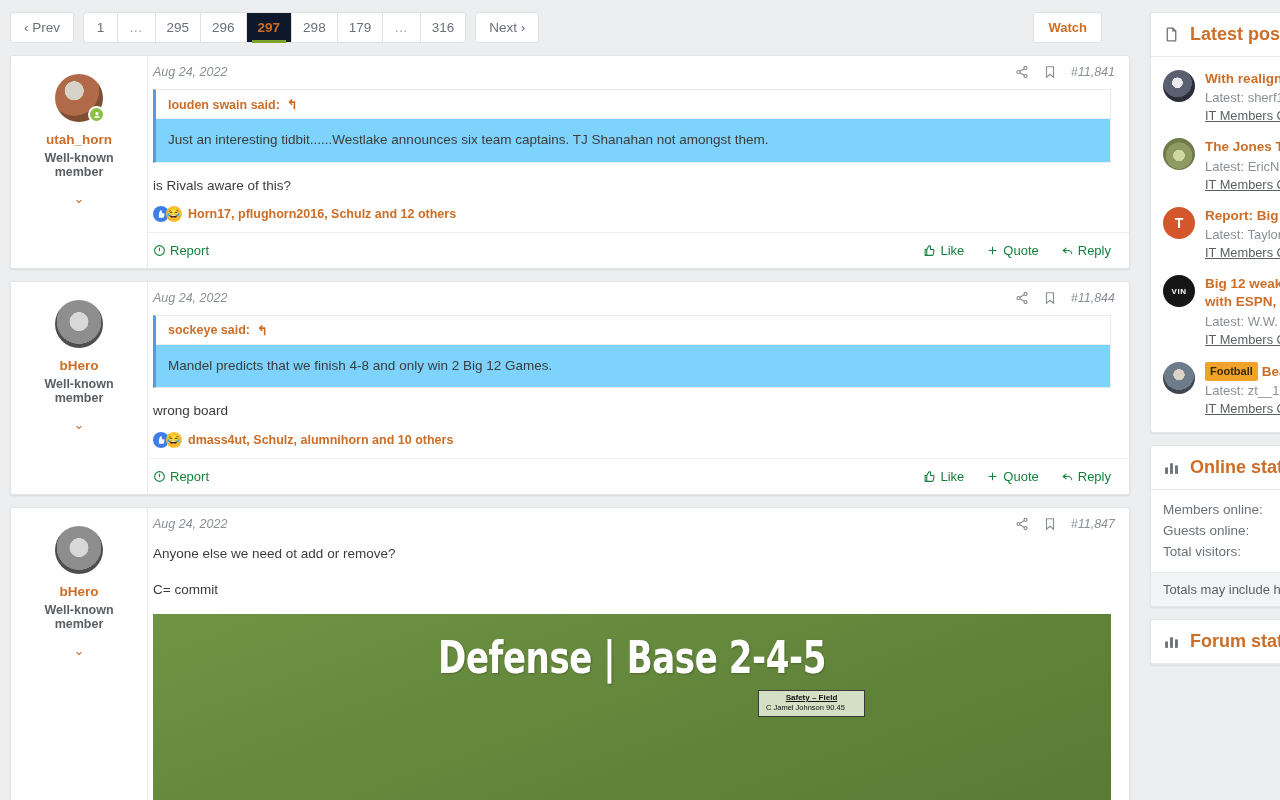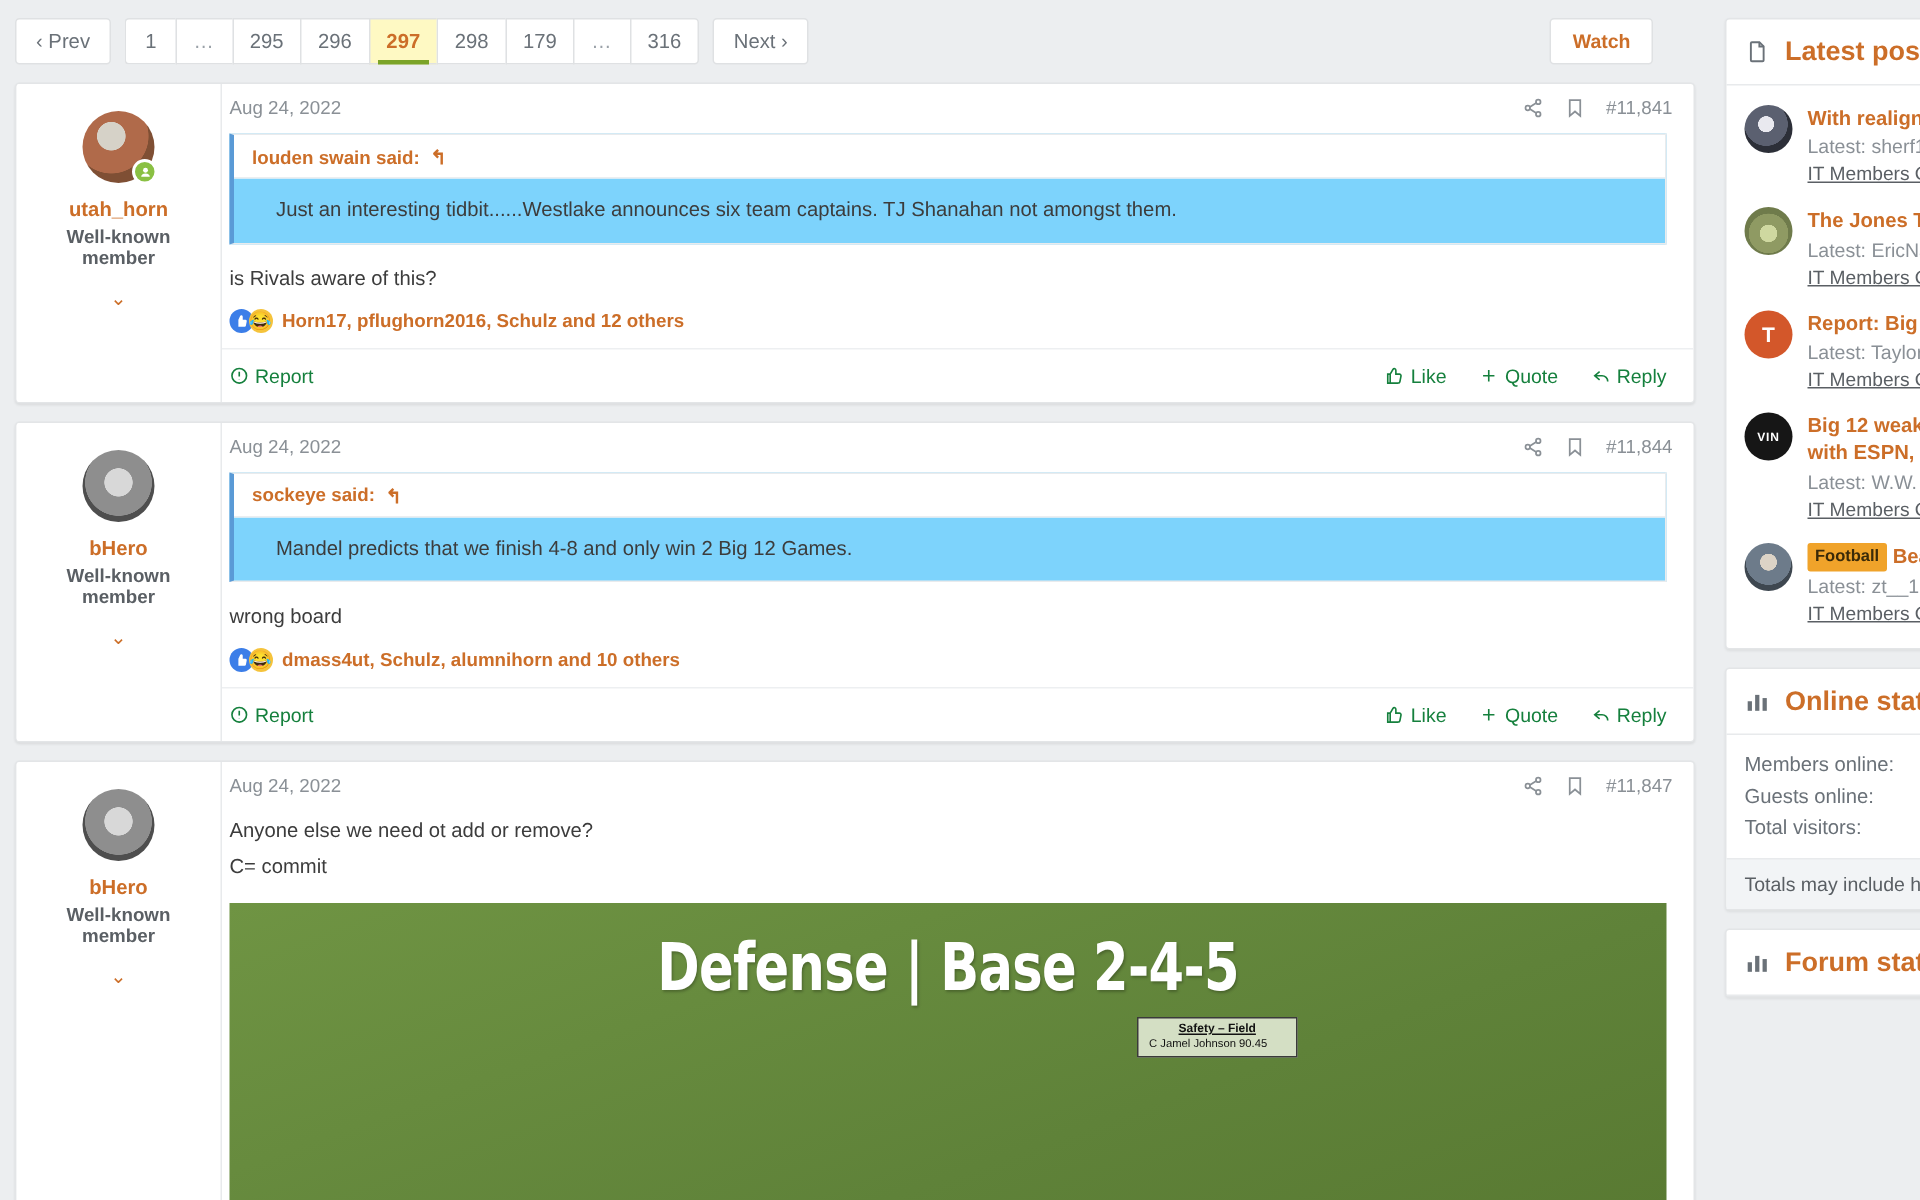--- a/index.html
+++ b/index.html
@@ -21,21 +21,21 @@
   .pgbtn {
     background: #fff; border: 1px solid #dfe1e3; border-right: none;
     color: #6a7178; font-size: 13.5px;
     padding: 6px 11px; min-width: 34px; text-align: center;
     line-height: 17px; cursor: pointer; border-radius: 0;
   }
   .pgbtn.first { border-radius: 3px; margin-right: 9px; border-right: 1px solid #dfe1e3; padding: 6px 13px; }
   .pgbtn.last  { border-radius: 3px; margin-left: 9px;  border-right: 1px solid #dfe1e3; padding: 6px 13px; }
   .pglist .pgbtn:first-child { border-top-left-radius: 3px; border-bottom-left-radius: 3px; }
   .pglist .pgbtn:last-child  { border-right: 1px solid #dfe1e3; border-top-right-radius: 3px; border-bottom-right-radius: 3px; }
-  .pgbtn.current { color: #cc6e28; font-weight: bold; position: relative; background:#fef9c3; }
+  .pgbtn.current { color: #cc6e28; font-weight: bold; position: relative; background:#0f172a; }
   .pgbtn.current::after {
     content: ""; position: absolute; left: 5px; right: 5px; bottom: -1px; height: 3px; background: #7ba428;
   }
   .pgbtn.ellipsis { color: #9aa1a8; letter-spacing: 1px; }
   .watch-wrap { margin-left: auto; padding-right: 28px; }
   .watchbtn {
     background:#fff; border:1px solid #dfe1e3; border-radius:3px;
     color:#cc6e28; font-weight:bold; font-size:13px; padding:7px 14px; cursor:pointer;
   }
 
@@ -58,43 +58,43 @@
     position: absolute; right: -2px; bottom: -1px; width: 17px; height: 17px;
     border-radius: 50%; background: #8ac043; border: 2px solid #fff;
     display: flex; align-items: center; justify-content: center;
   }
   .online-badge svg { width: 10px; height: 10px; }
   .username { display:block; color: #cc6e28; font-weight: bold; font-size: 13.5px; margin-top: 7px; }
   .usertitle { display:block; color: #5a5f64; font-size: 12.5px; margin-top: 4px; font-weight: bold; }
   .userchevron { color:#cc6e28; font-size: 13px; margin-top: 12px; display:block; }
 
   .post-main { flex: 1 1 auto; min-width: 0; padding: 0; display: flex; flex-direction: column; }
-  .post-head { display: flex; align-items: center; padding: 9px 14px 4px 5px; }
+  .post-head { display: flex; align-items: center; padding: 9px 14px 4px 5px; font-style: italic; }
   .post-date { color: #8a9096; font-size: 12.5px; }
   .post-head-right { margin-left: auto; display: flex; align-items: center; gap: 14px; }
   .hicon { color: #8a9096; display:flex; cursor:pointer; }
   .hicon svg { width: 14px; height: 14px; }
   .post-num { color: #8a9096; font-size: 12.5px; cursor:pointer; }
 
   .post-body { padding: 2px 18px 0 5px; flex: 1 1 auto; }
   .quote {
     border-left: 3px solid #5a9ad6; background: #7dd3fc;
     border-top: 1px solid #e9ebed; border-right: 1px solid #e9ebed; border-bottom: 1px solid #e9ebed;
     margin: 4px 0 6px 0;
   }
   .quote-head {
     padding: 7px 12px 6px; font-size: 12.5px; font-weight: bold; color: #cc6e28;
     display:flex; align-items:center; gap: 7px; border-bottom: 1px solid #eceef0;
     background:#fff;
   }
   .quote-head .qarrow { color:#cc6e28; font-size: 13px; }
-  .quote-text { padding: 11px 28px 12px; font-size: 13.5px; color: #3c3c3c; line-height: 1.45; }
+  .quote-text { padding: 11px 12px 12px; font-size: 13.5px; color: #3c3c3c; line-height: 1.45; }
   .post-text { font-size: 13.5px; color: #3c3c3c; line-height: 1.5; padding: 7px 0 4px; }
   .post-text p { margin: 0; }
-  .post-text p.gap { margin-top: 4px; }
+  .post-text p.gap { margin-top: 16px; }
 
   .reactions { display: flex; align-items: center; gap: 0; padding: 6px 0 10px; font-size: 12.5px; }
   .react-icons { display:flex; margin-right: 6px; }
   .react-ic { width: 16px; height: 16px; border-radius: 50%; display:flex; align-items:center; justify-content:center; font-size:11px; }
   .react-like { background: #3c7ee8; color:#fff; }
   .react-haha { background: #f5c33b; margin-left: -3px; font-size: 12px; }
   .react-names { color: #cc6e28; font-weight: bold; }
 
   .post-foot {
     border-top: 1px solid #edeff1; display: flex; align-items: center;

